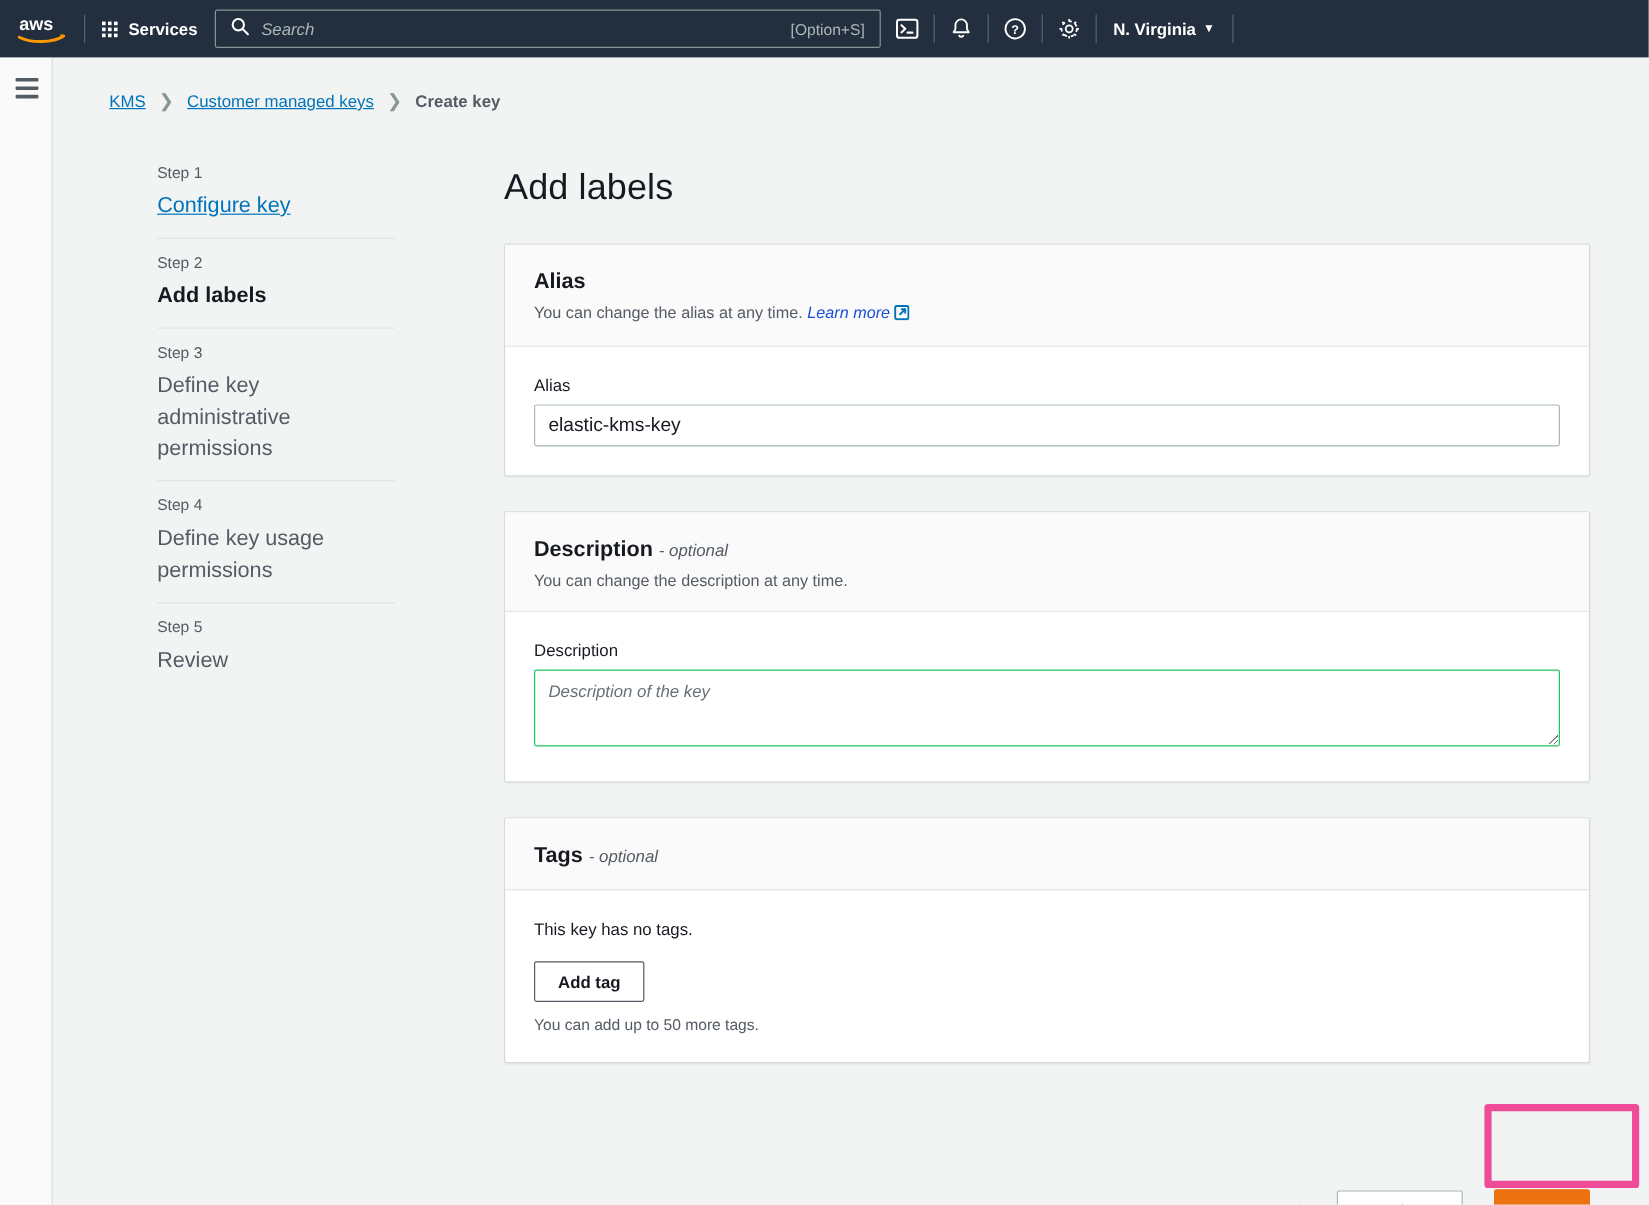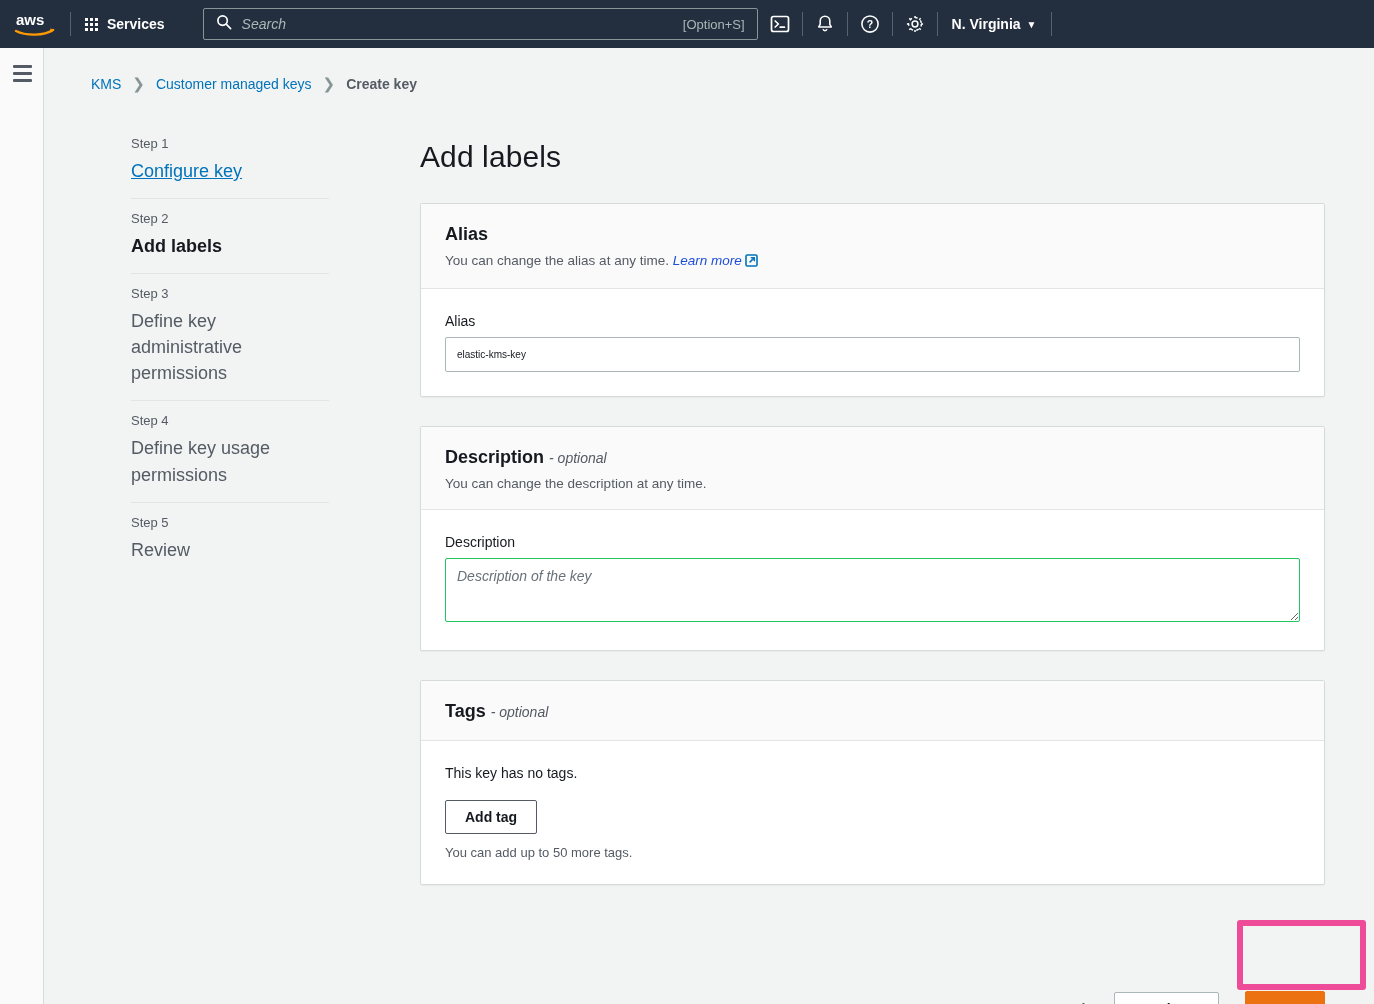--- a/index.html
+++ b/index.html
@@ -20,21 +20,21 @@
   }
   .aws-logo{ width:70px; height:48px; display:flex; align-items:center; justify-content:center; cursor:pointer;}
   .nav-div{ width:1px; height:24px; background:#556274; }
   .services-btn{
     display:flex; align-items:center; gap:9px; height:48px;
     padding:0 14px; color:#fff; font-size:14px; font-weight:bold; cursor:pointer;
   }
   .grid-icon{ display:grid; grid-template-columns:repeat(3,3px); grid-template-rows:repeat(3,3px); gap:2px; }
   .grid-icon i{ width:3px; height:3px; background:#fff; display:block; }
   .search-wrap{
-    margin-left:24px; width:555px; height:32px; background:#232f3e;
+    margin-left:0; width:555px; height:32px; background:#232f3e;
     border:1px solid #879596; border-radius:2px;
     display:flex; align-items:center; padding:0 12px; cursor:text;
   }
   .search-wrap .sicon{ margin-right:10px; flex:0 0 auto; }
   .search-ph{ color:#aab7b8; font-size:14px; font-style:italic; flex:1; }
   .search-kbd{ color:#aab7b8; font-size:13px; }
   .nav-icon{
     width:44px; height:48px; display:flex; align-items:center; justify-content:center;
     cursor:pointer;
   }
@@ -54,21 +54,21 @@
   
   #content{
     position:absolute; left:45px; top:48px; width:1329px; height:956px;
     background:#f2f3f3; overflow:hidden;
   }
 
   #breadcrumb{
     position:absolute; left:46px; top:27px;
     display:flex; align-items:center; font-size:14px; gap:0;
   }
-  .crumb-link{ color:#0073bb; cursor:pointer; font-weight:normal;}
+  .crumb-link{ color:#0073bb; text-decoration:underline; cursor:pointer; font-weight:normal;}
   .crumb-cur{ color:#545b64; font-weight:bold; }
   .crumb-sep{ color:#879596; margin:0 11px; font-size:15px; }
 
   
   #steps{ position:absolute; left:46px; top:76px; width:238px; }
   .step{ padding:12px 0 14px 0;margin-left:40px; }
   .step + .step{ border-top:1px solid #e3e5e5; }
   .step-no{ font-size:13px; color:#545b64; margin-bottom:7px; }
   .step-title{ font-size:18px; line-height:1.45; }
   .step-title.link{ color:#0073bb; text-decoration:underline; cursor:pointer; }
@@ -87,21 +87,21 @@
   .card-title{ font-size:18px; font-weight:bold; color:#16191f; }
   .card-title .opt{ font-size:14px; font-weight:normal; font-style:italic; color:#545b64; }
   .card-sub{ font-size:13.5px; color:#545b64; margin-top:8px; }
   .learn-more{ color:#1d4ed8; text-decoration:none; cursor:pointer;font-style:italic; }
   .ext-icon{ display:inline-block; vertical-align:-2px; margin-left:3px; }
   .card-body{ padding:24px; }
 
   .field-label{ font-size:14px; color:#16191f; margin-bottom:8px; }
   .text-input{
     width:100%; height:35px; border:1px solid #aab7b8; border-radius:2px;
-    padding:0 11px; font-size:10px; color:#16191f; font-family:"Liberation Sans",sans-serif;
+    padding:0 11px; font-size:16px; color:#16191f; font-family:"Liberation Sans",sans-serif;
     background:#fff; outline:none;
   }
   .text-area{
     width:100%; height:64px; border:1px solid #22c55e; border-radius:2px;
     padding:9px 11px; font-size:14px; color:#16191f;
     font-family:"Liberation Sans",sans-serif; resize:vertical; outline:none; background:#fff;
   }
   .text-area::placeholder{ color:#687078; font-style:italic; }
 
   .tags-empty{ font-size:14px; color:#16191f; margin-bottom:19px; }

